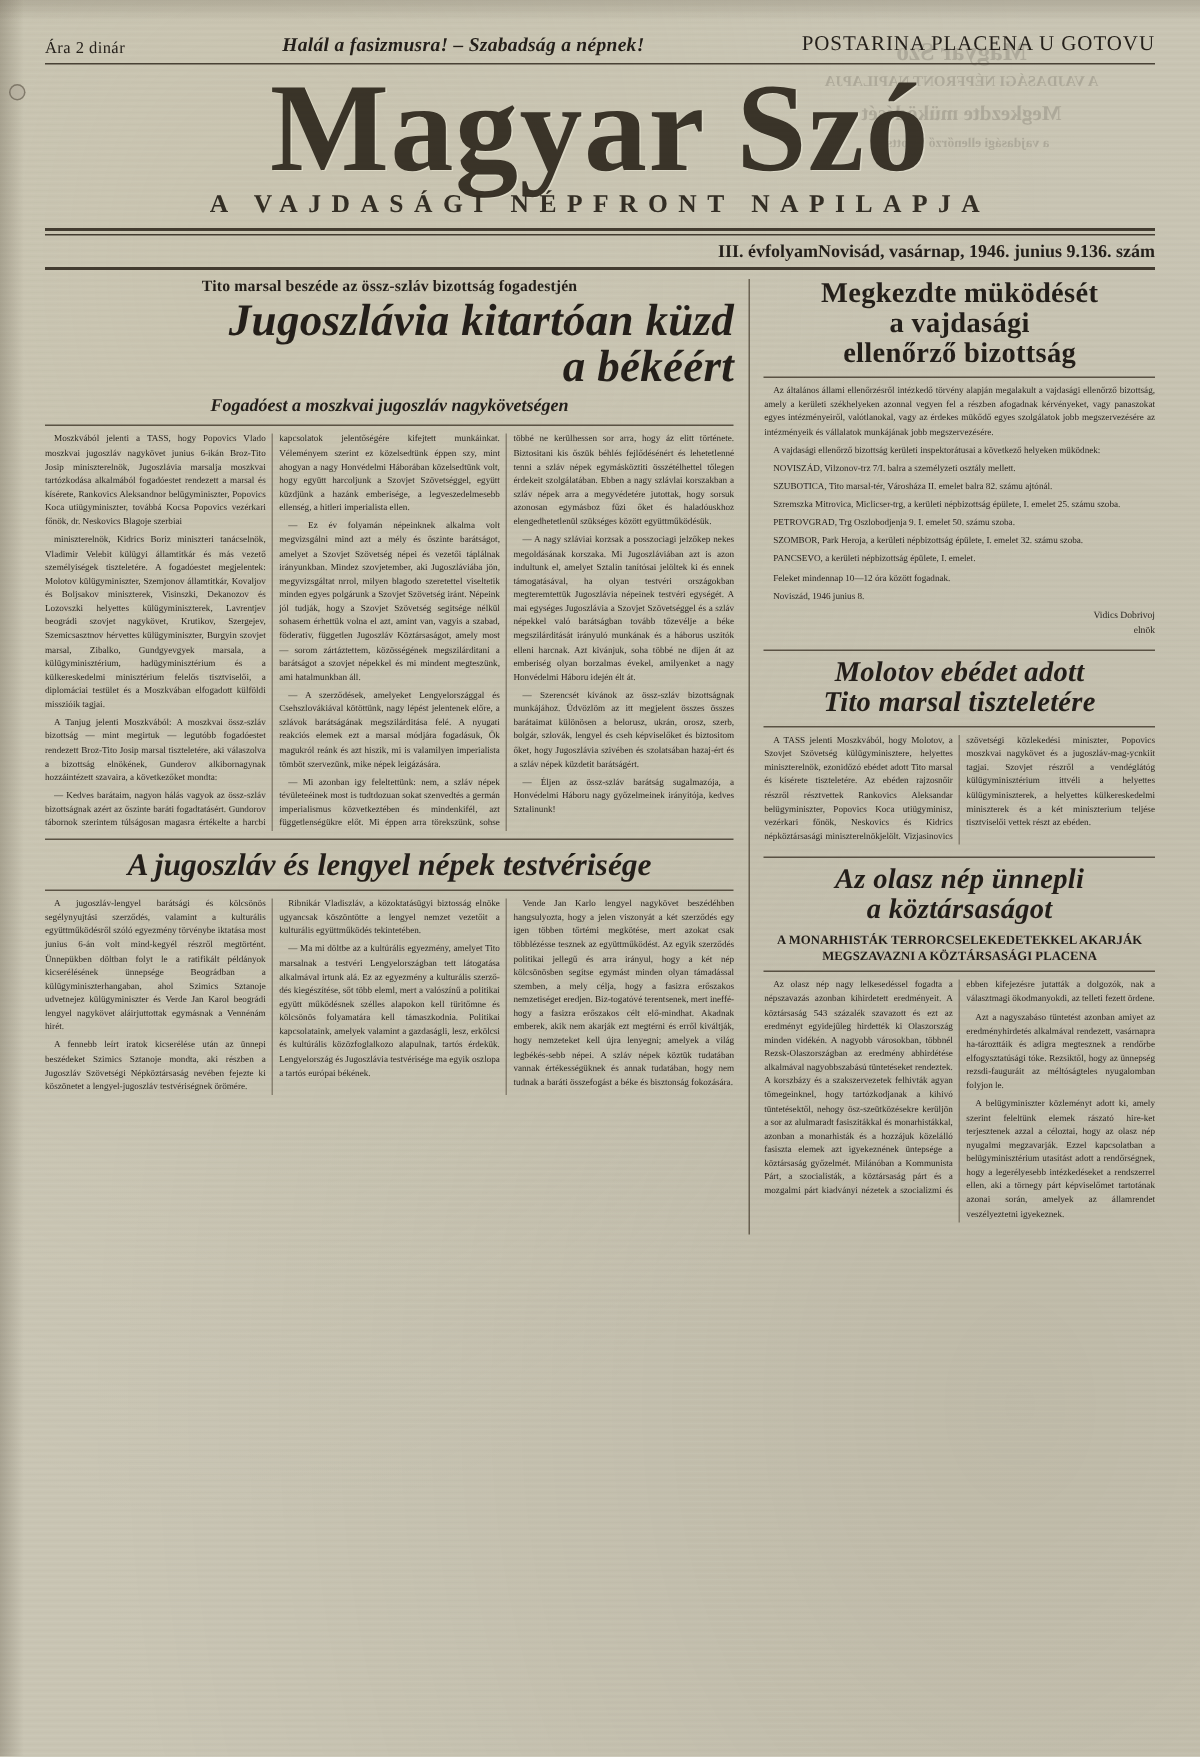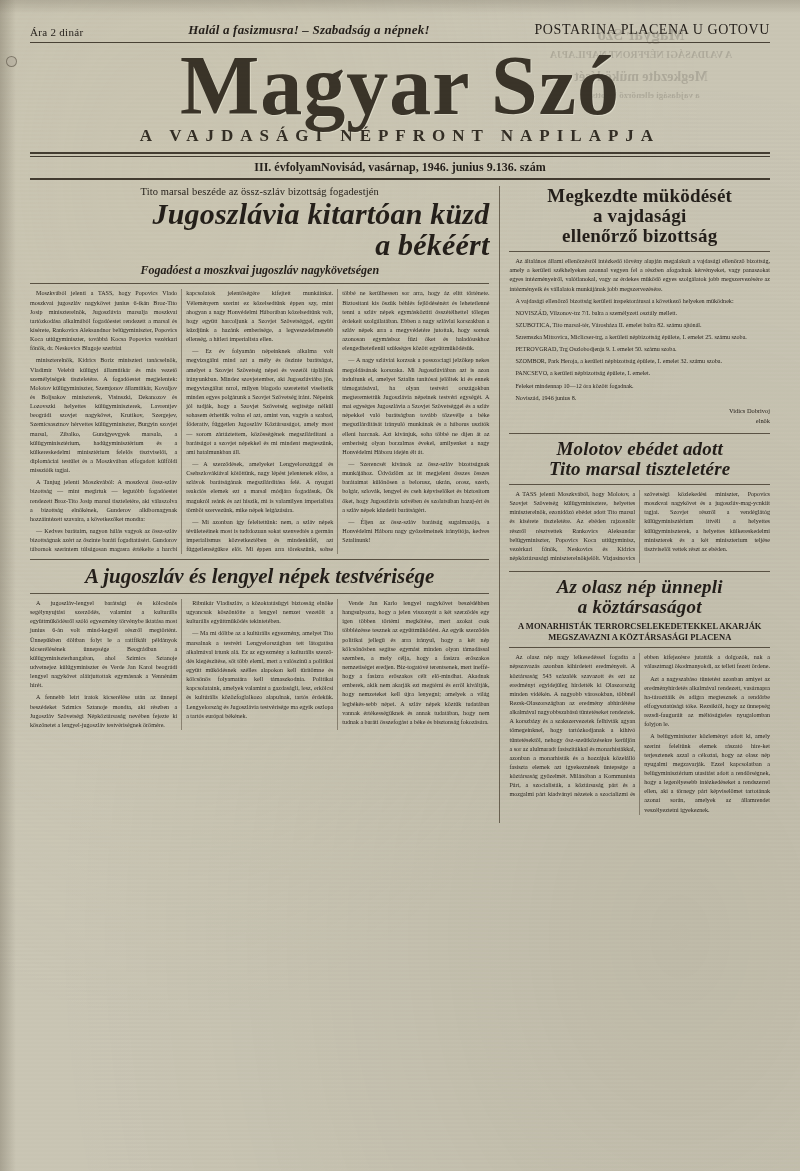--- a/index.html
+++ b/index.html
@@ -76,21 +76,21 @@
   }
   .masthead-rule {
     border-top: 2px solid #433c31;
     border-bottom: 1px solid #433c31;
     height: 2px;
     margin: 6px 0 3px;
   }
   .issueline {
     display: flex;
     align-items: baseline;
-    justify-content: center;
+    justify-content: flex-end;
     font-size: 11px;
     padding-bottom: 3px;
   }
   .issueline .vol { font-weight: bold; font-size: 12px; }
   .issueline .date { font-weight: bold; font-size: 12px; }
   .issueline .num { font-weight: bold; font-size: 12px; }
   .rule-double {
     border-top: 2px solid #433c31;
     margin-bottom: 6px;
   }
@@ -99,21 +99,21 @@
   .body-grid {
     display: flex;
     gap: 10px;
   }
   .col-left { width: 462px; }
   .col-right { width: 262px; border-left: 1px solid #6d6555; padding-left: 9px; }
 
   .kicker {
     text-align: center;
     font-size: 10.5px;
-    font-weight: normal;
+    font-weight: bold;
     letter-spacing: .1px;
     margin-bottom: 2px;
   }
   h1.head {
     text-align: right;
     font-size: 30px;
     line-height: 1.02;
     font-weight: bold;
     font-style: italic;
     margin: 0 0 2px 0;

